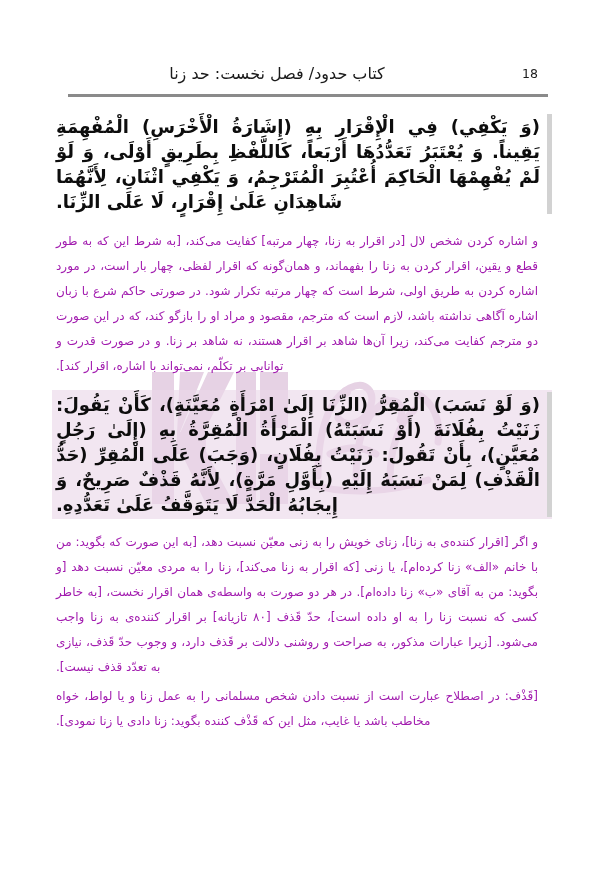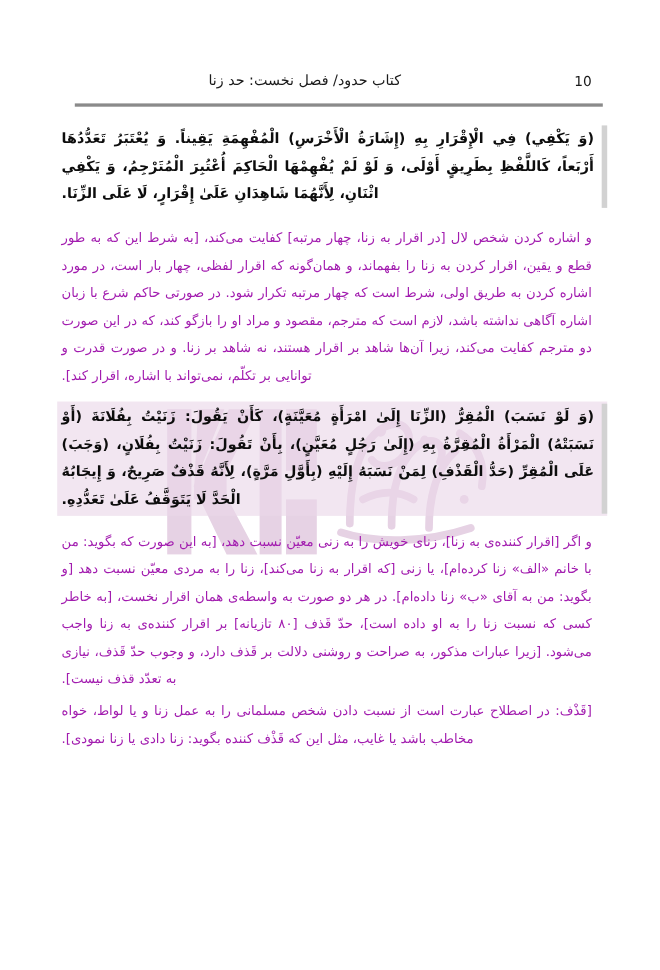--- a/index.html
+++ b/index.html
@@ -38,21 +38,21 @@
     top: 62px;
     height: 22px;
     display: flex;
     flex-direction: row;
     align-items: center;
     z-index: 3;
   }
   #runhead .rh-title {
     flex: 1 1 auto;
     text-align: center;
-    font-size: 13px;
+    font-size: 16px;
     color: #1a1a1a;
     letter-spacing: 0;
     white-space: nowrap;
     padding-right: 28px;
   }
   #runhead .rh-page {
     flex: 0 0 auto;
     font-size: 12.5px;
     color: #1a1a1a;
     padding-left: 8px;
@@ -76,21 +76,21 @@
     top: 112px;
     width: 500px;
     z-index: 2;
   }
 
   
   .matn {
     position: relative;
     font-family: "DejaVu Sans", "Liberation Sans", sans-serif;
     font-weight: bold;
-    font-size: 13px;
+    font-size: 18px;
     line-height: 25px;
     color: #0d0d0d;
     text-align: justify;
     text-align-last: left;
     direction: rtl;
     padding: 2px 12px 2px 4px;
     margin: 0;
   }
   .matn::after {
     content: "";
@@ -150,21 +150,21 @@
       </g>
       <g fill="#e6d2e4">
         <circle cx="196" cy="34" r="5"></circle>
         <circle cx="236" cy="42" r="4"></circle>
         <circle cx="272" cy="96" r="4"></circle>
       </g>
     </svg>
   </div>
 
   <div id="runhead">
-    <div class="rh-page">10</div>
+    <div class="rh-page">18</div>
     <div class="rh-title">کتاب حدود/ فصل نخست: حد زنا</div>
   </div>
   <div id="headrule"></div>
 
   <div id="content">
 
     <p class="matn">(وَ يَكْفِي) فِي الْإِقْرَارِ بِهِ (إِشَارَةُ الْأَخْرَسِ) الْمُفْهِمَةِ يَقِيناً. وَ يُعْتَبَرُ تَعَدُّدُهَا أَرْبَعاً، كَاللَّفْظِ بِطَرِيقٍ أَوْلَى، وَ لَوْ لَمْ يُفْهِمْهَا الْحَاكِمَ أُعْتُبِرَ الْمُتَرْجِمُ، وَ يَكْفِي اثْنَانِ، لِأَنَّهُمَا شَاهِدَانِ عَلَىٰ إِقْرَارٍ، لَا عَلَى الزِّنَا.</p>
 
     <div class="gap-a"></div>
 

